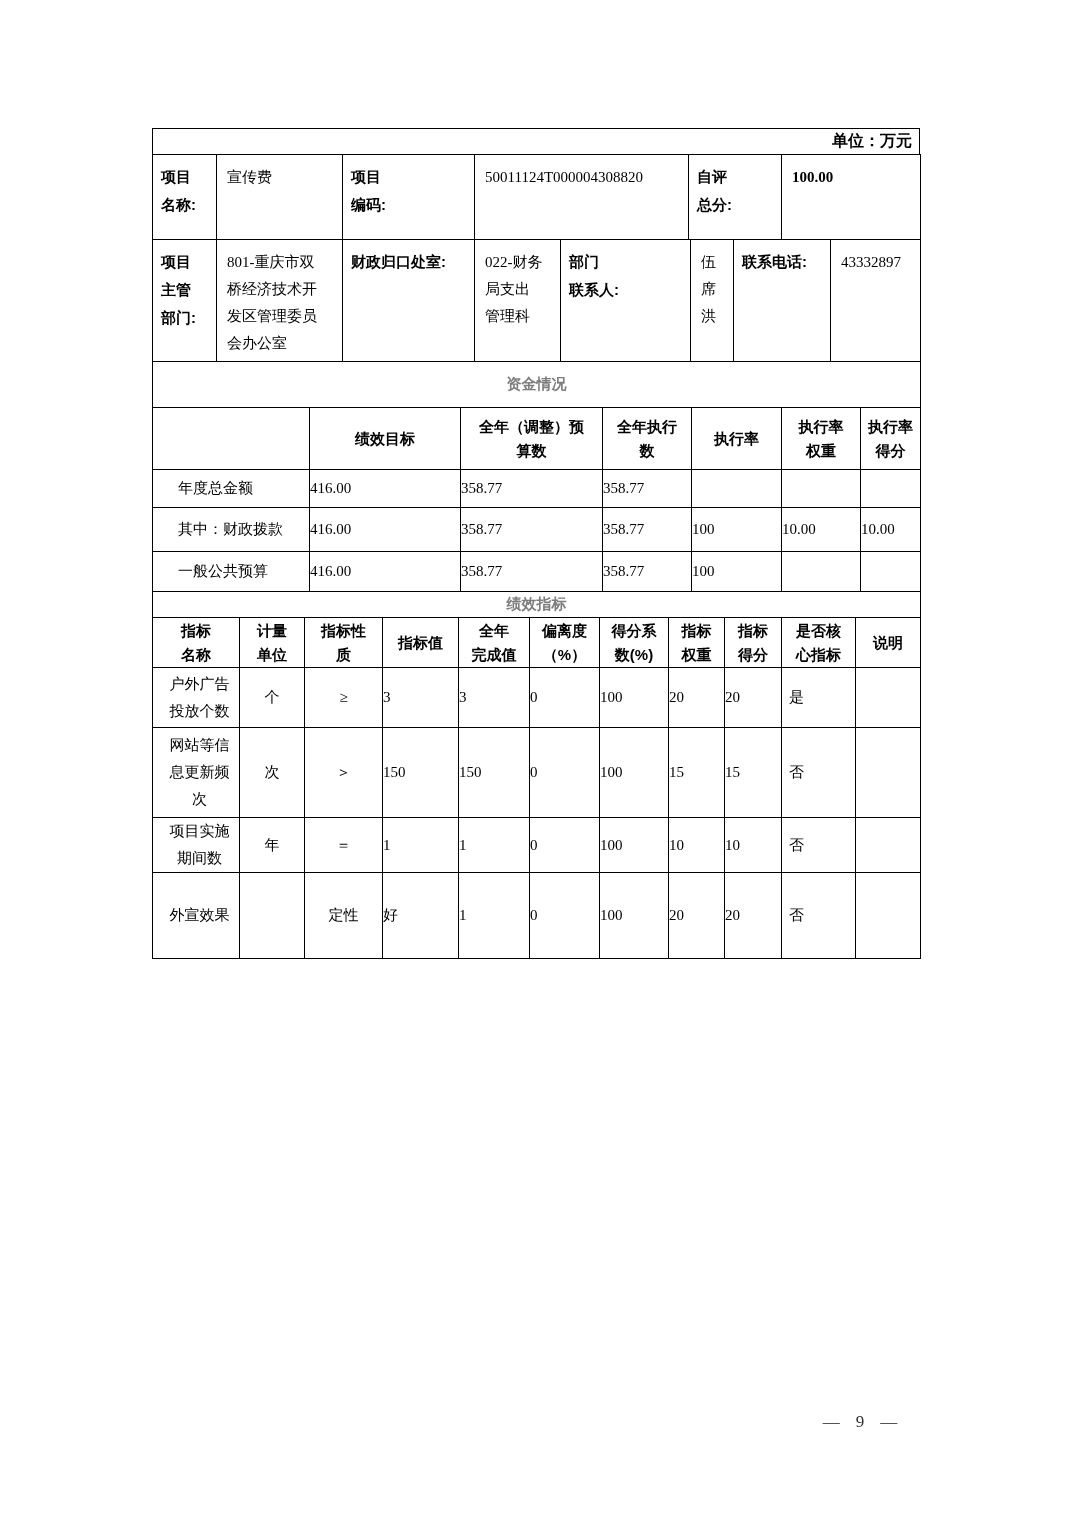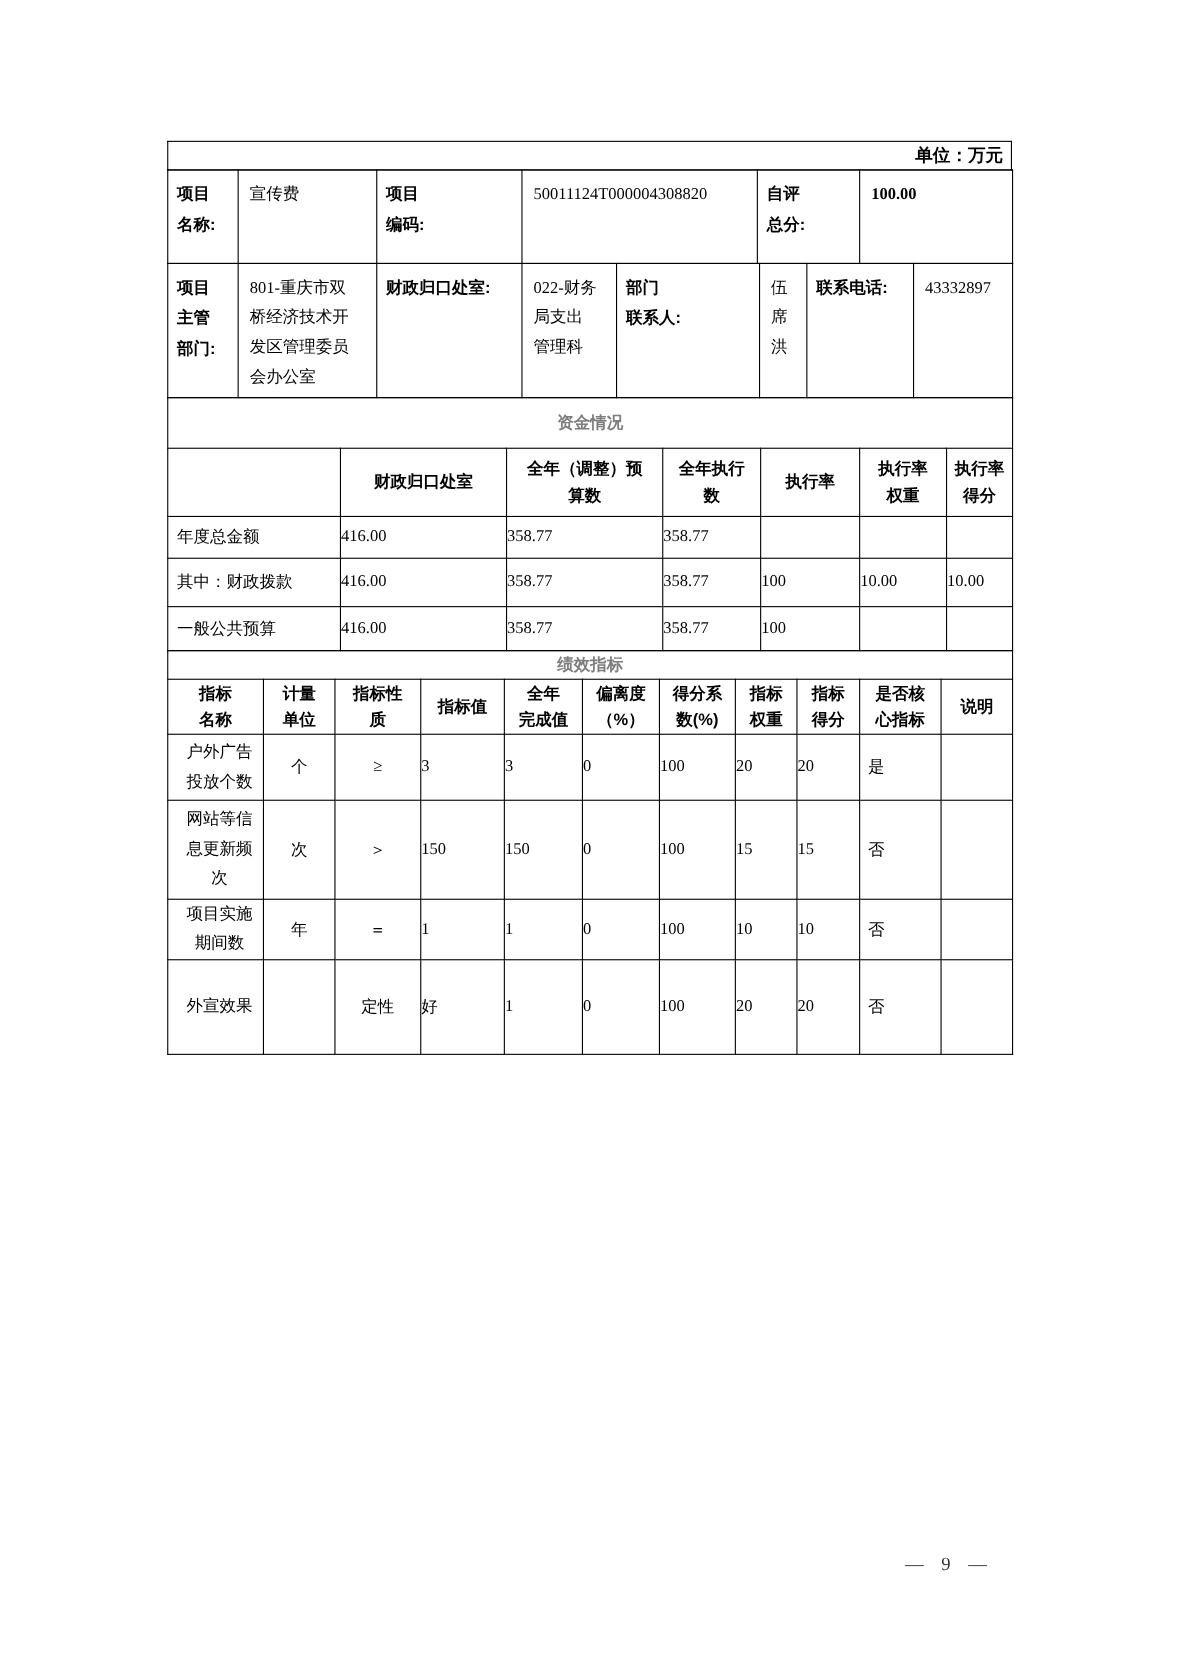--- a/index.html
+++ b/index.html
@@ -25,21 +25,21 @@
   .unit-cell  { text-align:right; font-weight:bold; padding-right:7px; font-size:16px;
                 font-family:"Liberation Sans","DejaVu Sans",sans-serif; }
   .lbl  { font-family:"Liberation Sans","DejaVu Sans",sans-serif; font-weight:bold;
           vertical-align:top; padding:8px 4px 0 8px; line-height:1.85; }
   .val  { vertical-align:top; padding:9px 6px 0 10px; line-height:1.8; }
   .bold { font-weight:bold; }
   .sec  { font-family:"Liberation Sans","DejaVu Sans",sans-serif; font-weight:bold;
           color:#7d7d7d; text-align:center; }
   .hdr  { font-family:"Liberation Sans","DejaVu Sans",sans-serif; font-weight:bold;
           text-align:center; line-height:1.55; }
-  .rowlbl { text-align:left; padding-left:8px; }
+  .rowlbl { text-align:left; padding-left:25px; }
   .num  { text-align:left; padding-right:13px; }
   .ctr  { text-align:center; }
   .yn   { text-align:left; padding-left:7px; }
   .name { text-align:center; padding-left:7px; line-height:1.8; }
   .goal { vertical-align:top; text-align:left; padding:5px 9px 0 9px; line-height:1.75; }
 
   .footer {
     position:absolute; left:800px; top:1412px; width:120px;
     display:flex; justify-content:center; align-items:center; gap:16px;
     font-size:17px; color:#333;
@@ -128,21 +128,21 @@
           <col style="width:90px">
           <col style="width:79px">
           <col style="width:60px">
         </colgroup>
       <tbody>
           <tr class="h46">
         <td class="sec" colspan="7">资金情况</td>
       </tr>
       <tr class="h62">
         <td class="hdr"></td>
-        <td class="hdr">财政归口处室</td>
+        <td class="hdr">绩效目标</td>
         <td class="hdr">全年（调整）预
 算数</td>
         <td class="hdr">全年执行
 数</td>
         <td class="hdr">执行率</td>
         <td class="hdr">执行率
 权重</td>
         <td class="hdr">执行率
 得分</td>
       </tr>

